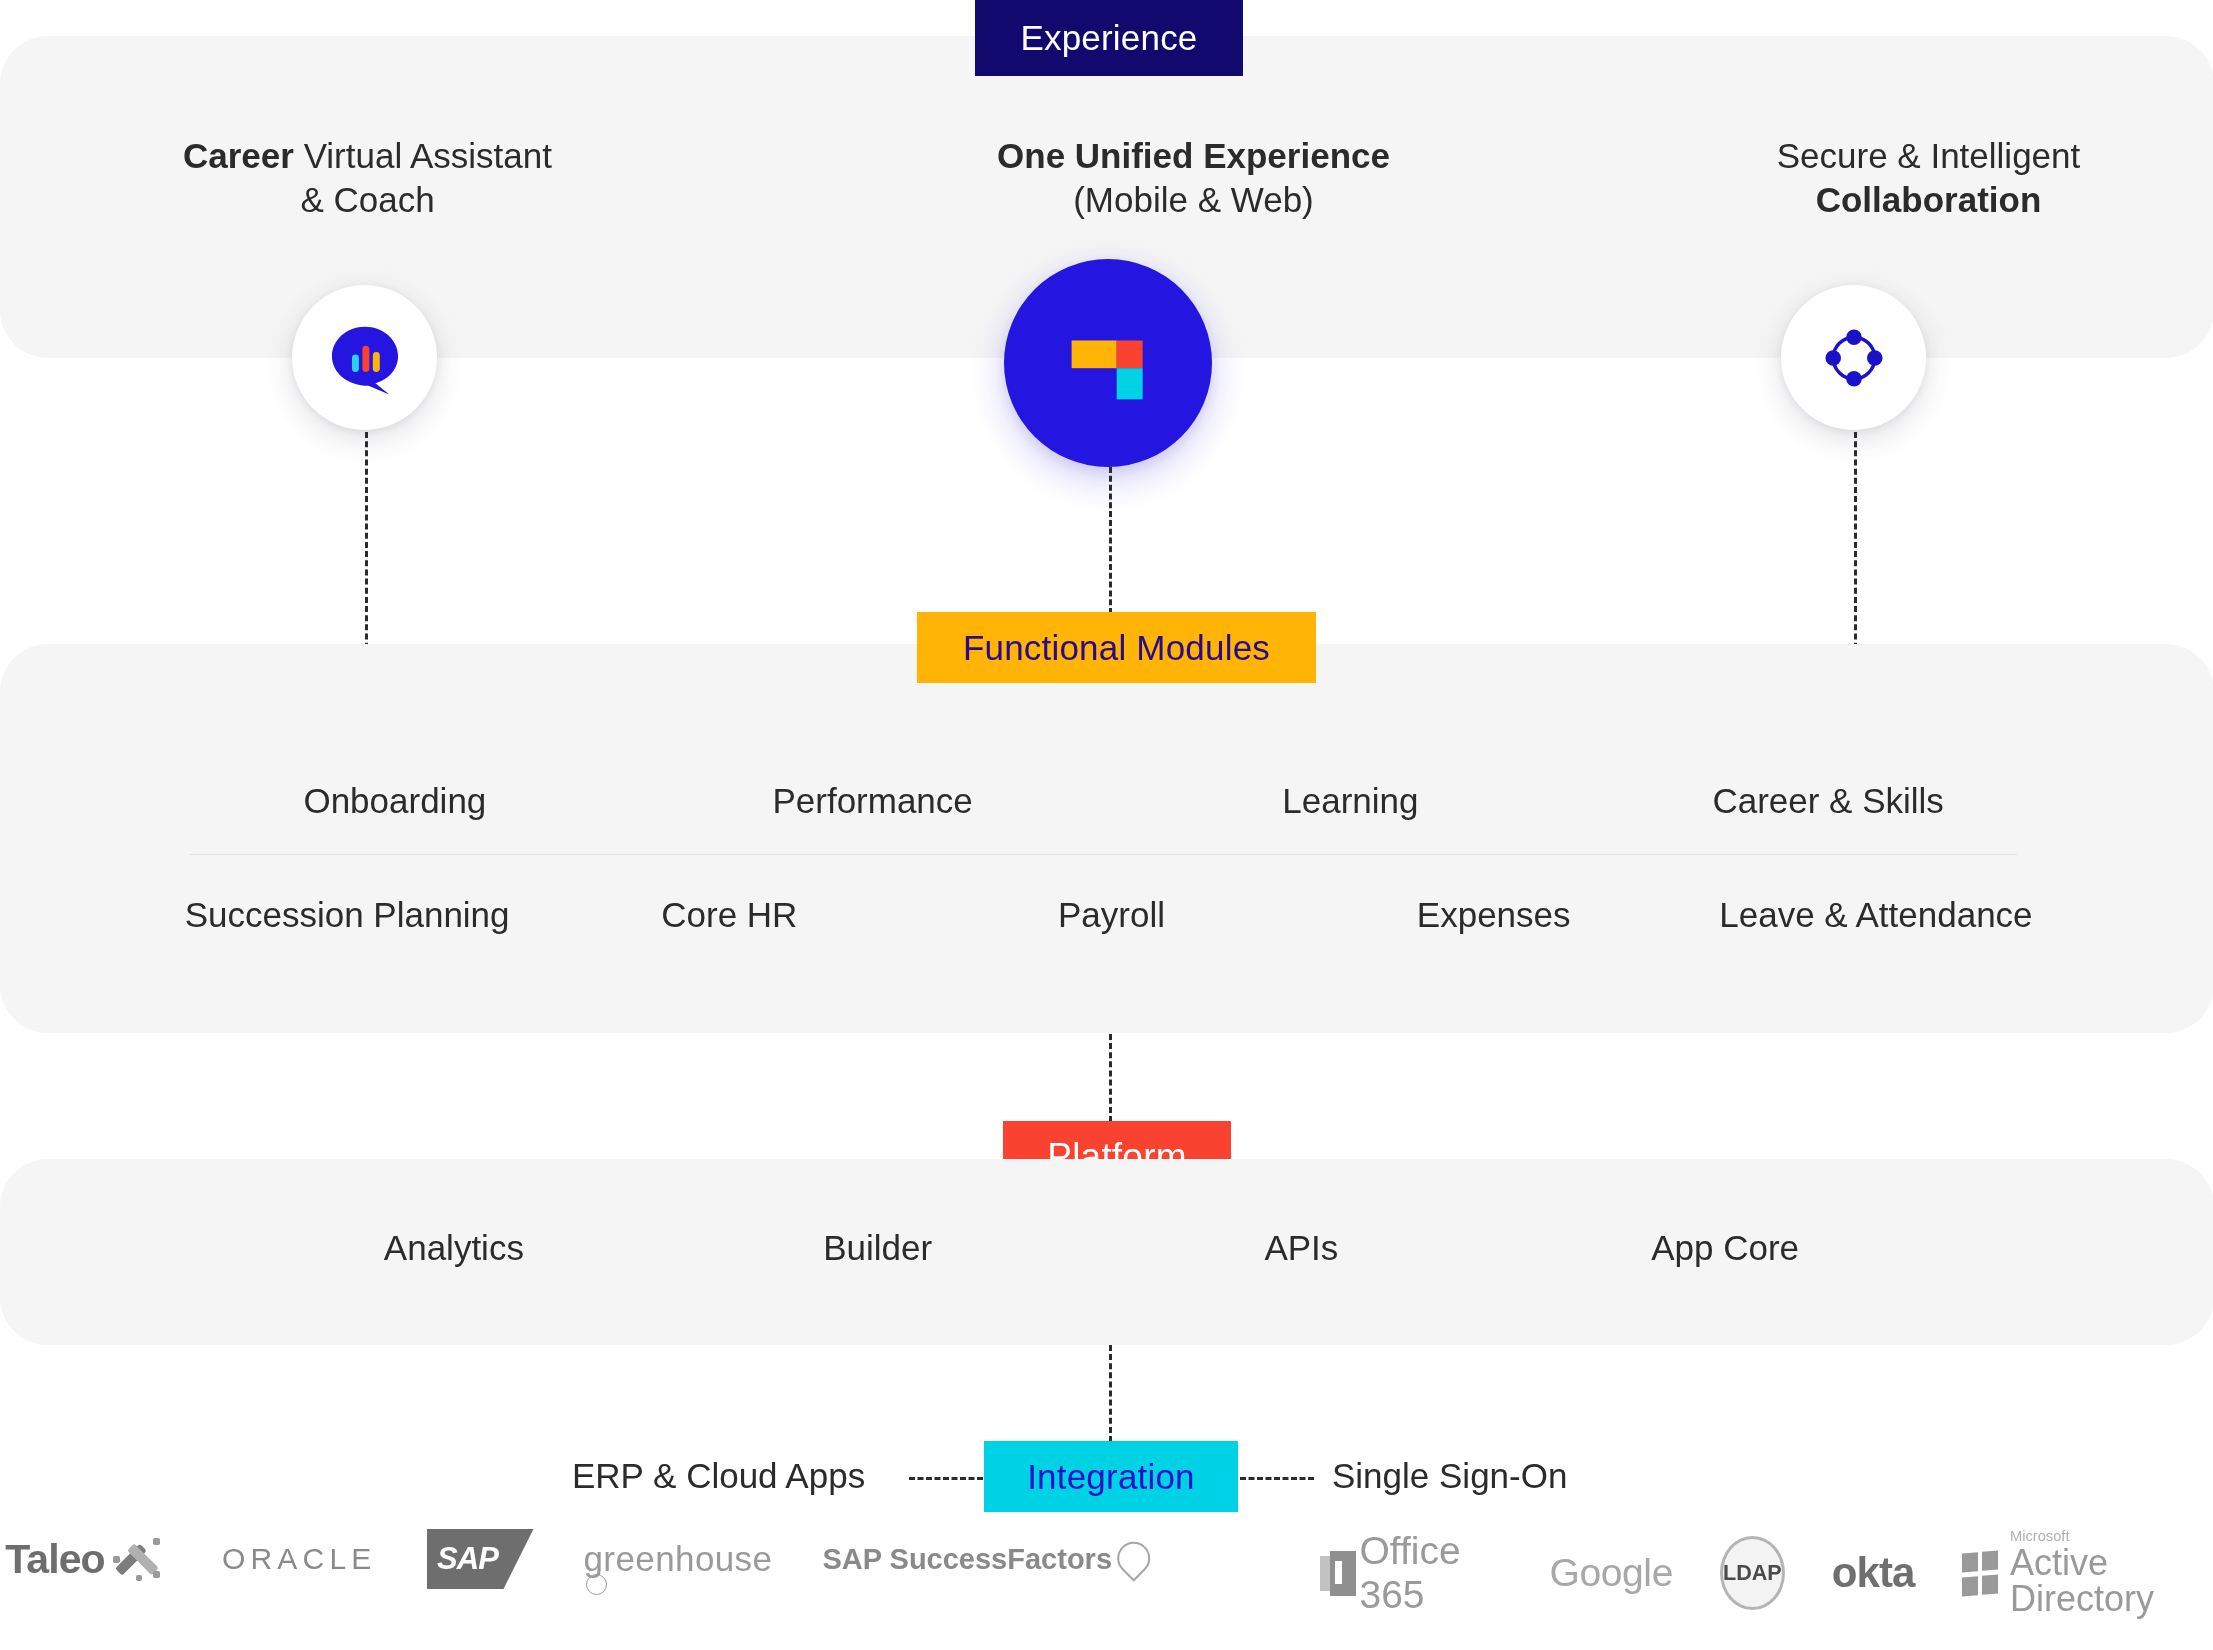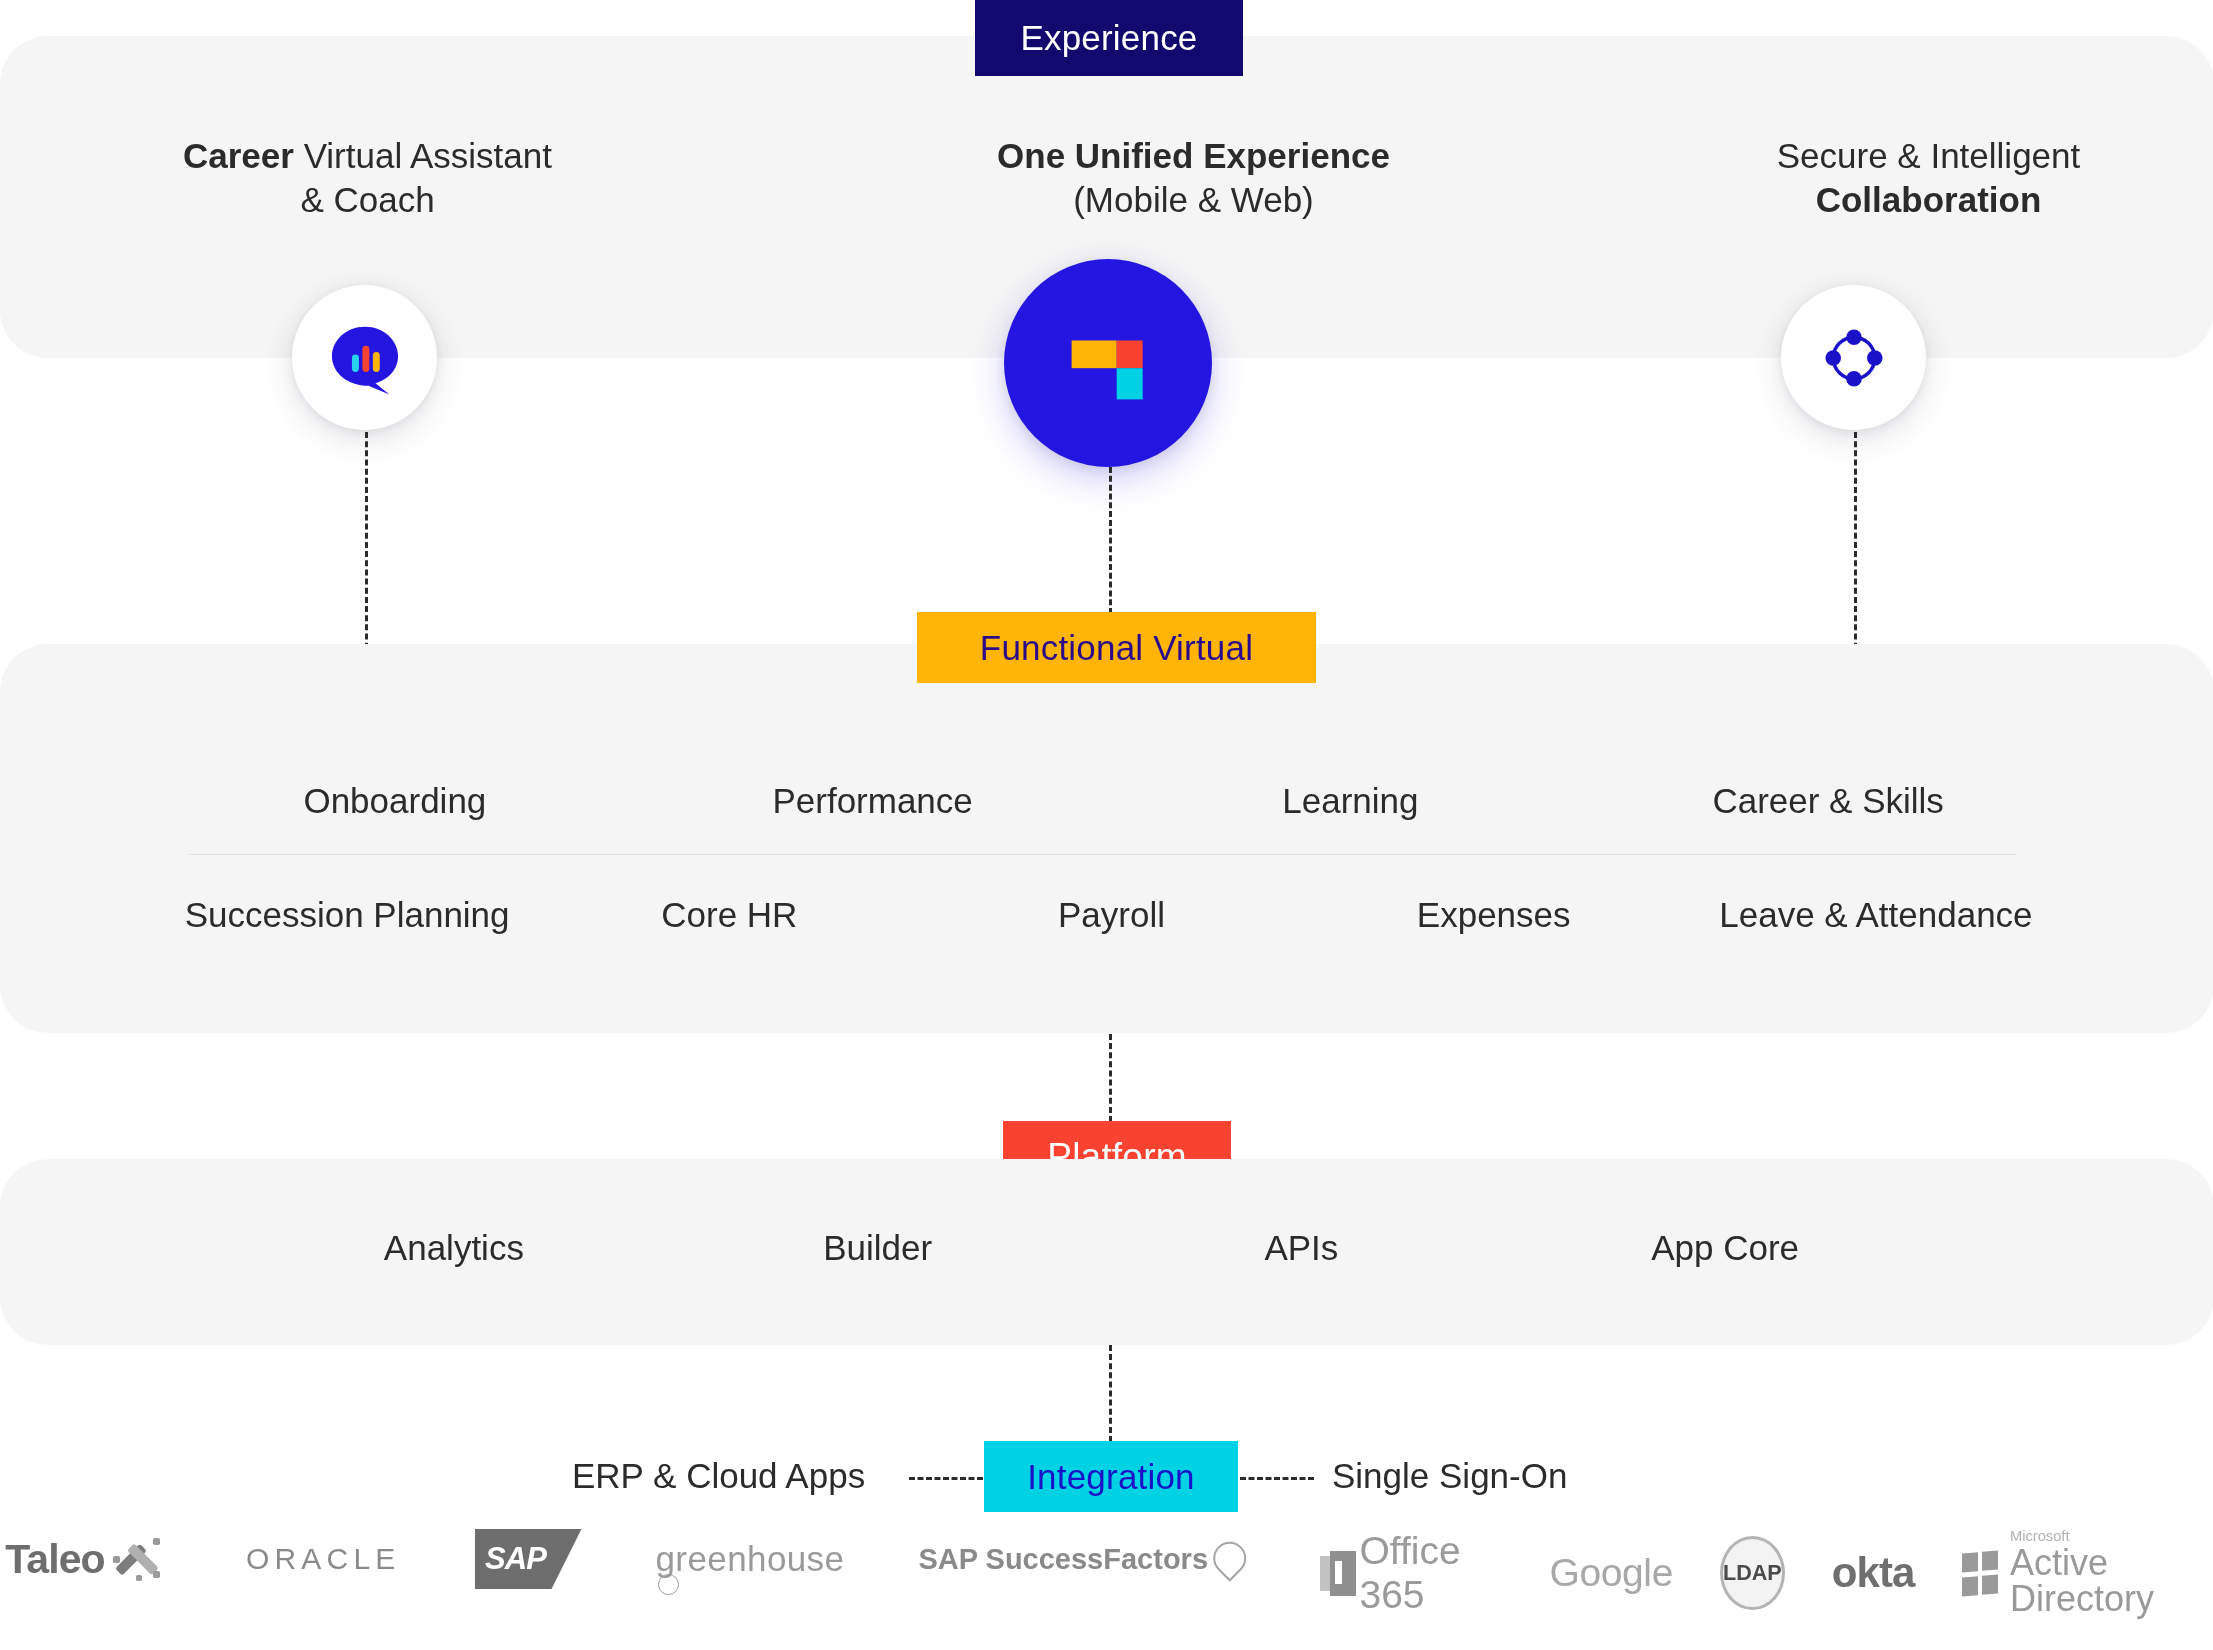--- a/index.html
+++ b/index.html
@@ -173,21 +173,21 @@
   #int-left  { left: 572px; }
   #int-right { left: 1332px; }
 
   
   .logo-strip {
     position: absolute;
     top: 1529px;
     display: flex;
     align-items: center;
   }
-  #logos-left  { left: 5.2px;    gap: 74px; }
+  #logos-left  { left: 5.2px;    gap: 50px; }
   #logos-right { left: 1320px; gap: 47px; }
 
   .logo { display: flex; align-items: center; color: #8d8d8d; }
 
   
   .lg-taleo-text {
     font-size: 41px; font-weight: 700; color: #6e6e6e; letter-spacing: -0.9px;
   }
   .lg-taleo-mark { position: relative; width: 62px; height: 52px; margin-left: 5.2px; }
   .lg-taleo-mark i {
@@ -311,21 +311,21 @@
       <circle cx="37" cy="61" r="9" fill="#1a12c8"></circle>
       <circle cx="13" cy="37" r="9" fill="#1a12c8"></circle>
       <circle cx="61" cy="37" r="9" fill="#1a12c8"></circle>
     </svg>
   </div>
 
   <div class="vdash" id="dash-collab"></div>
 
   <div class="panel" id="panel-modules"></div>
 
-  <div class="chip" id="chip-functional">Functional Virtual</div>
+  <div class="chip" id="chip-functional">Functional Modules</div>
 
   <div id="module-grid">
     <div class="mod-row">
       <div class="mod-cell">Onboarding</div>
       <div class="mod-cell">Performance</div>
       <div class="mod-cell">Learning</div>
       <div class="mod-cell">Career &amp; Skills</div>
     </div>
     <div class="mod-row">
       <div class="mod-cell">Succession Planning</div>

